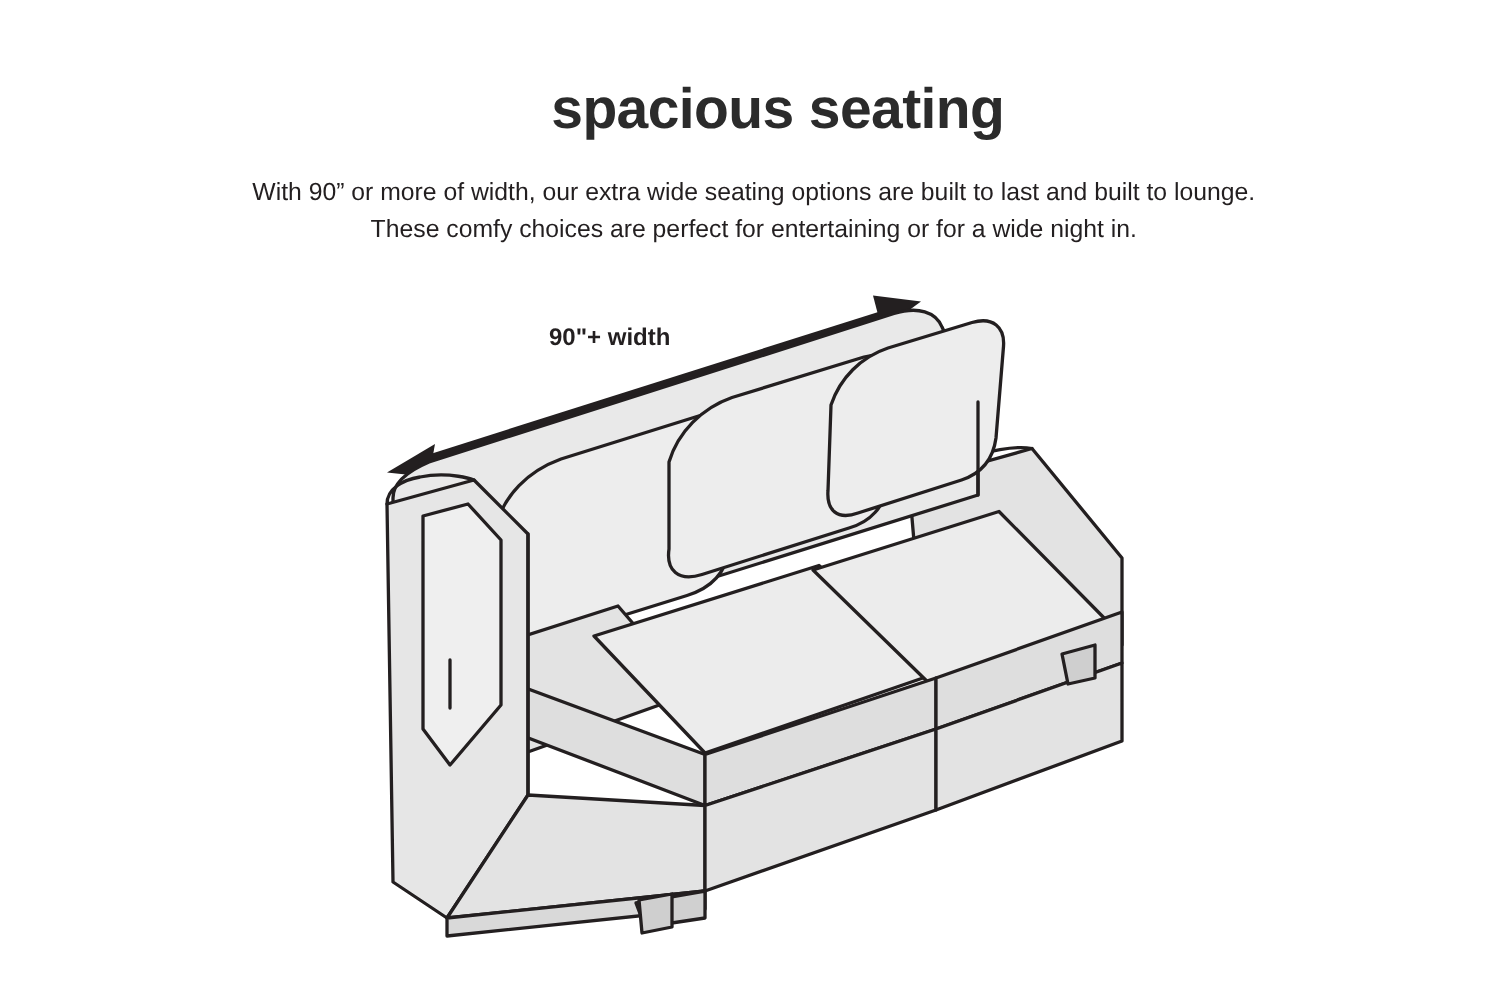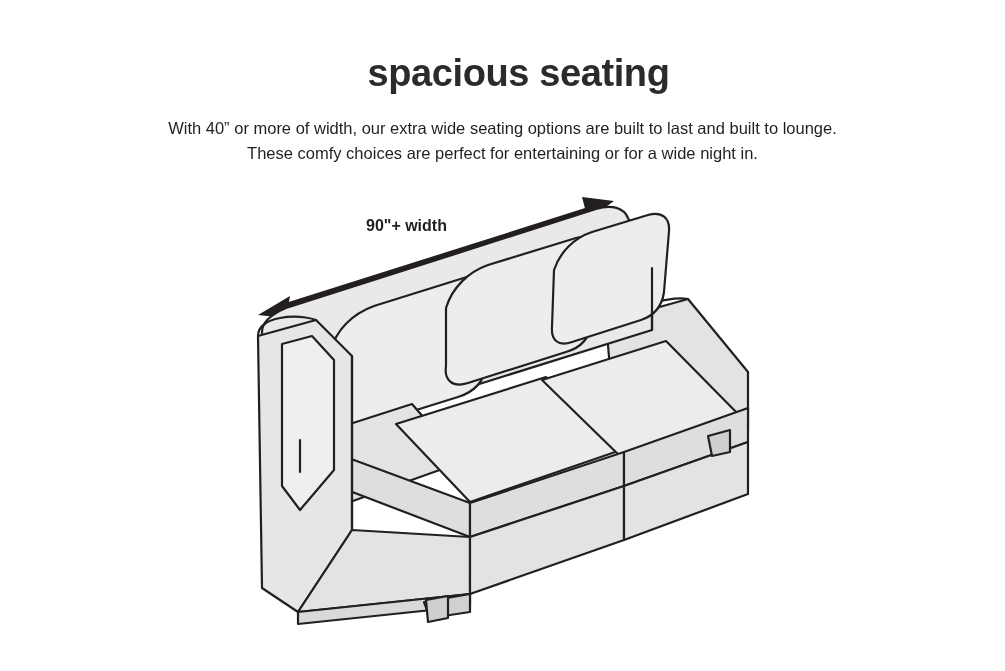--- a/index.html
+++ b/index.html
@@ -63,21 +63,21 @@
   }
 </style>
 </head>
 <body>
 
 <div class="page">
 
   <div class="headline">spacious seating</div>
 
   <div class="subcopy">
-    <span class="line">With 40” or more of width, our extra wide seating options are built to last and built to lounge.</span>
+    <span class="line">With 90” or more of width, our extra wide seating options are built to last and built to lounge.</span>
     <span class="line">These comfy choices are perfect for entertaining or for a wide night in.</span>
   </div>
 
   <svg class="art" viewBox="0 0 1005 671">
     <g>
 
       <line x1="272" y1="310" x2="600" y2="206" stroke="#231f20" stroke-width="5" stroke-linecap="butt"></line>
       <polygon points="258,315 290,296 286,318" fill="#231f20"></polygon>
       <polygon points="614,201 582,197 588,220" fill="#231f20"></polygon>
     </g>

